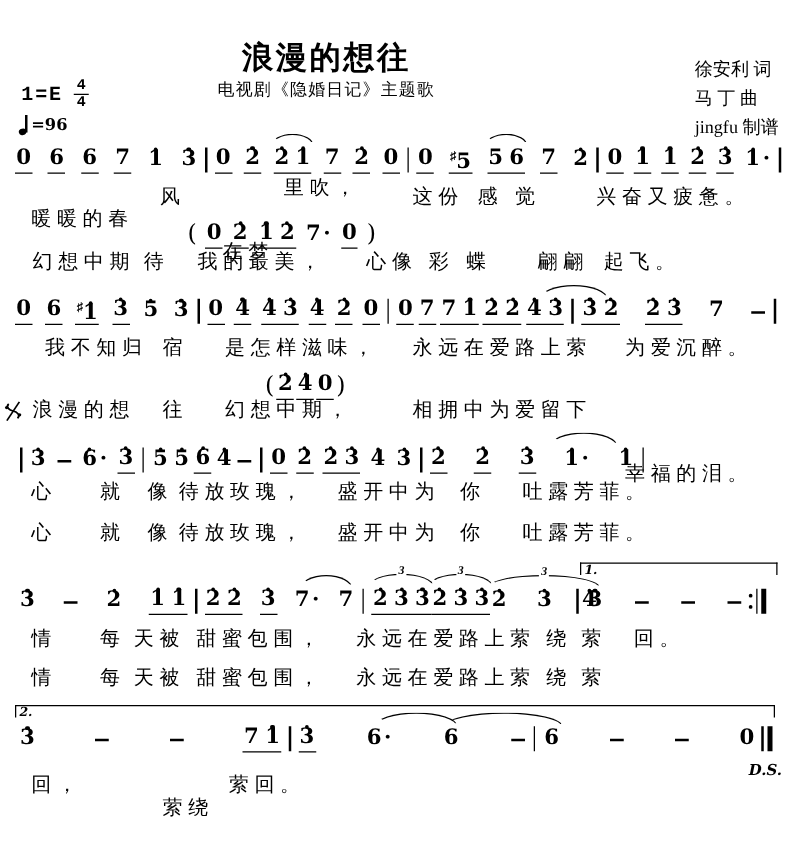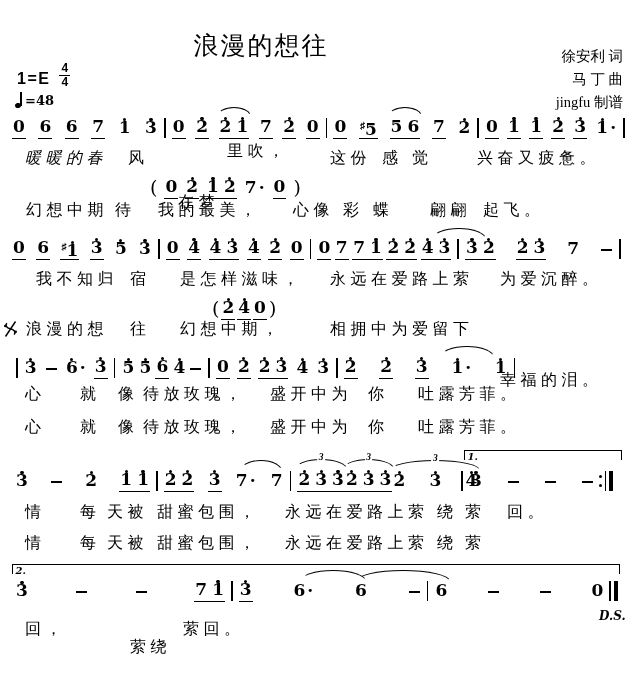--- a/index.html
+++ b/index.html
@@ -1,25 +1,25 @@
 <!DOCTYPE html>
 <html><head>
 <meta charset="utf-8">
 <style>
   html,body{margin:0;padding:0;background:#fff;}
   .sheet{position:relative;width:640px;height:679px;background:#fff;color:#000;
          font-family:"Liberation Serif","DejaVu Serif",serif;overflow:hidden;}
   .title{position:absolute;top:29px;left:0;width:522px;text-align:center;
-         font-size:25px;font-weight:400;letter-spacing:2px;}
+         font-size:25px;font-weight:700;letter-spacing:2px;}
   .subtitle{position:absolute;top:63px;left:0;width:522px;text-align:center;
          font-size:13.5px;letter-spacing:1px;}
-  .credits{position:absolute;top:45px;right:17px;text-align:right;
+  .credits{position:absolute;top:45px;right:17px;
          font-size:14.5px;line-height:23px;}
-  .keysig{position:absolute;left:17px;top:63px;display:flex;align-items:flex-end;
-         font-weight:700;font-family:Liberation Sans, sans-serif;}
+  .keysig{position:absolute;left:17px;top:63px;display:flex;align-items:center;
+         font-weight:700;font-family:Liberation Mono, monospace;}
   .keysig .kv{font-size:16px;letter-spacing:1.5px;}
   .frac{margin-left:9px;display:inline-flex;flex-direction:column;align-items:center;
         font-size:12px;line-height:11px;font-weight:700;}
   .frac .num{border-bottom:1.3px solid #000;padding:0 2px 1px;margin-bottom:1px;}
   .tempo{position:absolute;left:15px;top:91px;display:flex;align-items:flex-end;
          font-weight:700;font-size:13px;font-family:"DejaVu Serif",serif;}
   .qnote{position:relative;width:8px;height:17px;margin-right:2px;display:inline-block;}
   .qnote::before{content:"";position:absolute;left:0;bottom:0;width:6px;height:4.6px;
          background:#000;border-radius:50%;transform:rotate(-15deg);}
   .qnote::after{content:"";position:absolute;left:5.2px;bottom:2px;width:1.6px;height:14px;background:#000;}
@@ -65,35 +65,36 @@
   .lyr{position:absolute;font-family:"Liberation Serif",serif;font-size:16px;
        letter-spacing:4.5px;white-space:nowrap;line-height:18px;}
   .ds{position:absolute;font:italic 700 12px "DejaVu Serif",serif;}
   .segno{position:absolute;}
 </style>
 </head>
 <body>
 
 <div class="sheet">
   <div class="title">浪漫的想往</div>
+  <div class="subtitle">电视剧《隐婚日记》主题歌</div>
   <div class="credits">
     <div>徐安利 词</div>
     <div>马 丁 曲</div>
     <div>jingfu 制谱</div>
   </div>
   <div class="keysig">
     <span class="kv">1=E</span>
     <span class="frac">
       <span class="num">4</span>
       <span>4</span>
     </span>
   </div>
   <div class="tempo">
     <i class="qnote"></i>
-    <span>=48</span>
+    <span>=96</span>
   </div>
   <div id="score">
       <div class="system" style="left: 12px; top: 115px;">
         <div class="meas" style="width: 146px;">
           <span class="note u"><b class="nv">0</b></span>
           <span class="note u"><b class="nv">6</b></span>
           <span class="note u"><b class="nv">6</b></span>
           <span class="note u"><b class="nv">7</b></span>
           <span class="note"><b class="nv">1<i class="od"></i></b></span>
           <span class="note"><b class="nv">3<i class="od"></i></b></span>
@@ -322,21 +323,21 @@
           <span class="note"><b class="nv">6</b></span>
           <span class="dash"></span>
           <span class="dash"></span>
           <span class="note"><b class="nv">0</b></span>
         </div>
         <span class="fin">
           <i class="thin"></i>
           <i class="thick"></i>
         </span>
       </div>
-      <span class="lyr" style="left: 25px; top: 149px; font-style: italic;">暖暖的春</span>
+      <span class="lyr" style="left: 25px; top: 167px;">暖暖的春</span>
       <span class="lyr" style="left: 128px; top: 149px;">风</span>
       <span class="lyr" style="left: 178px; top: 149px; margin-top: 44px;">在梦</span>
       <span class="lyr" style="left: 227px; top: 142px;">里吹，</span>
       <span class="lyr" style="left: 330px; top: 149px;">这份</span>
       <span class="lyr" style="left: 382px; top: 149px;">感</span>
       <span class="lyr" style="left: 412px; top: 149px;">觉</span>
       <span class="lyr" style="left: 477px; top: 149px;">兴奋又疲惫。</span>
       <span class="lyr" style="left: 26px; top: 201px;">幻想中期</span>
       <span class="lyr" style="left: 115px; top: 201px;">待</span>
       <span class="lyr" style="left: 158px; top: 201px;">我的最美，</span>

